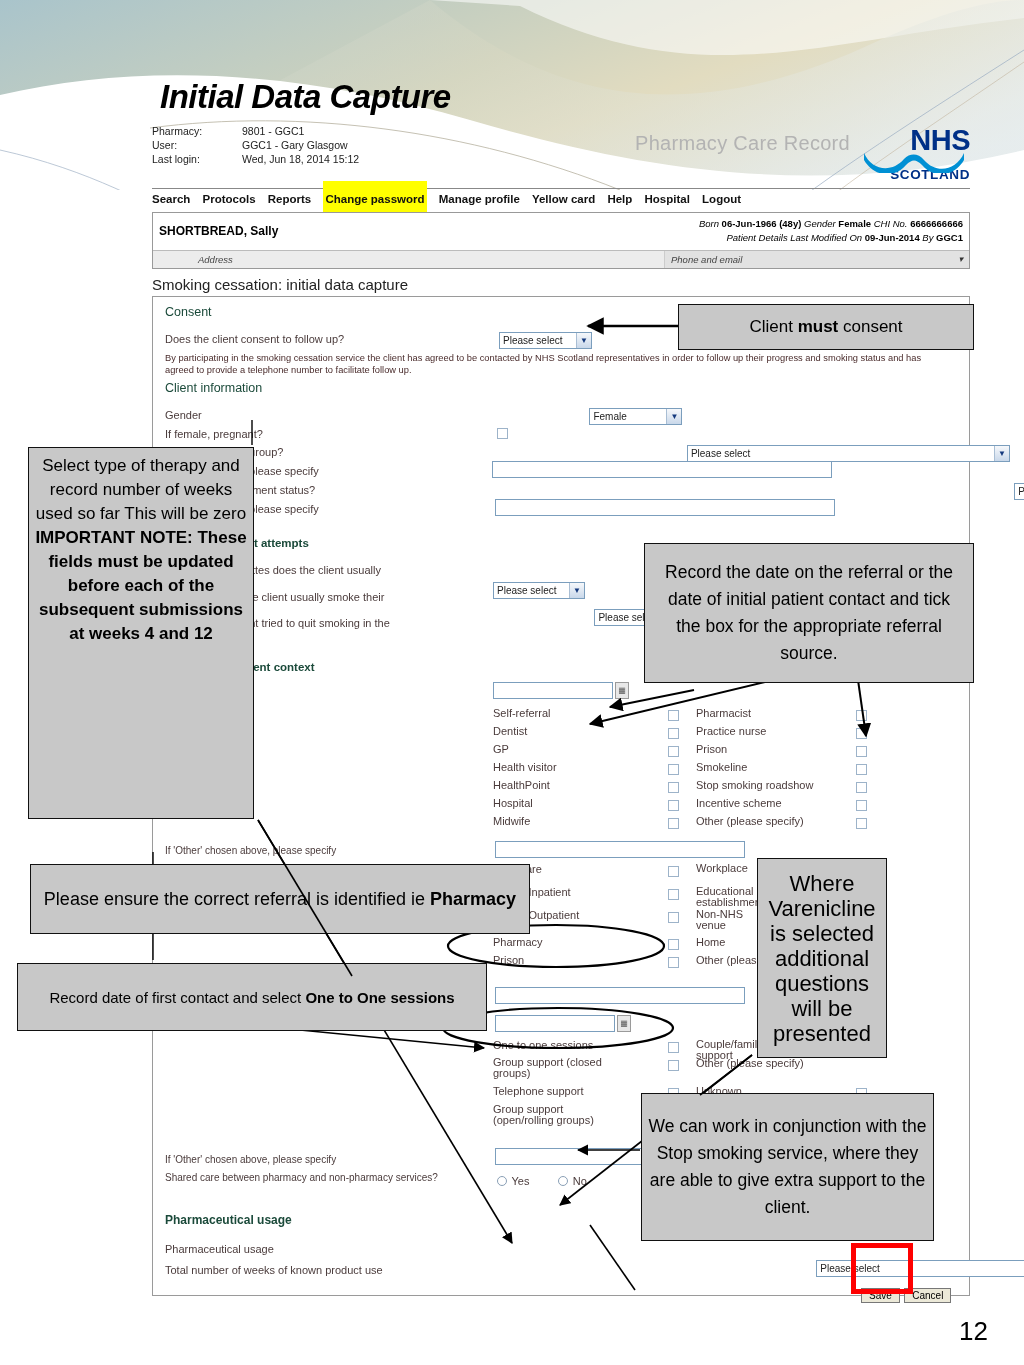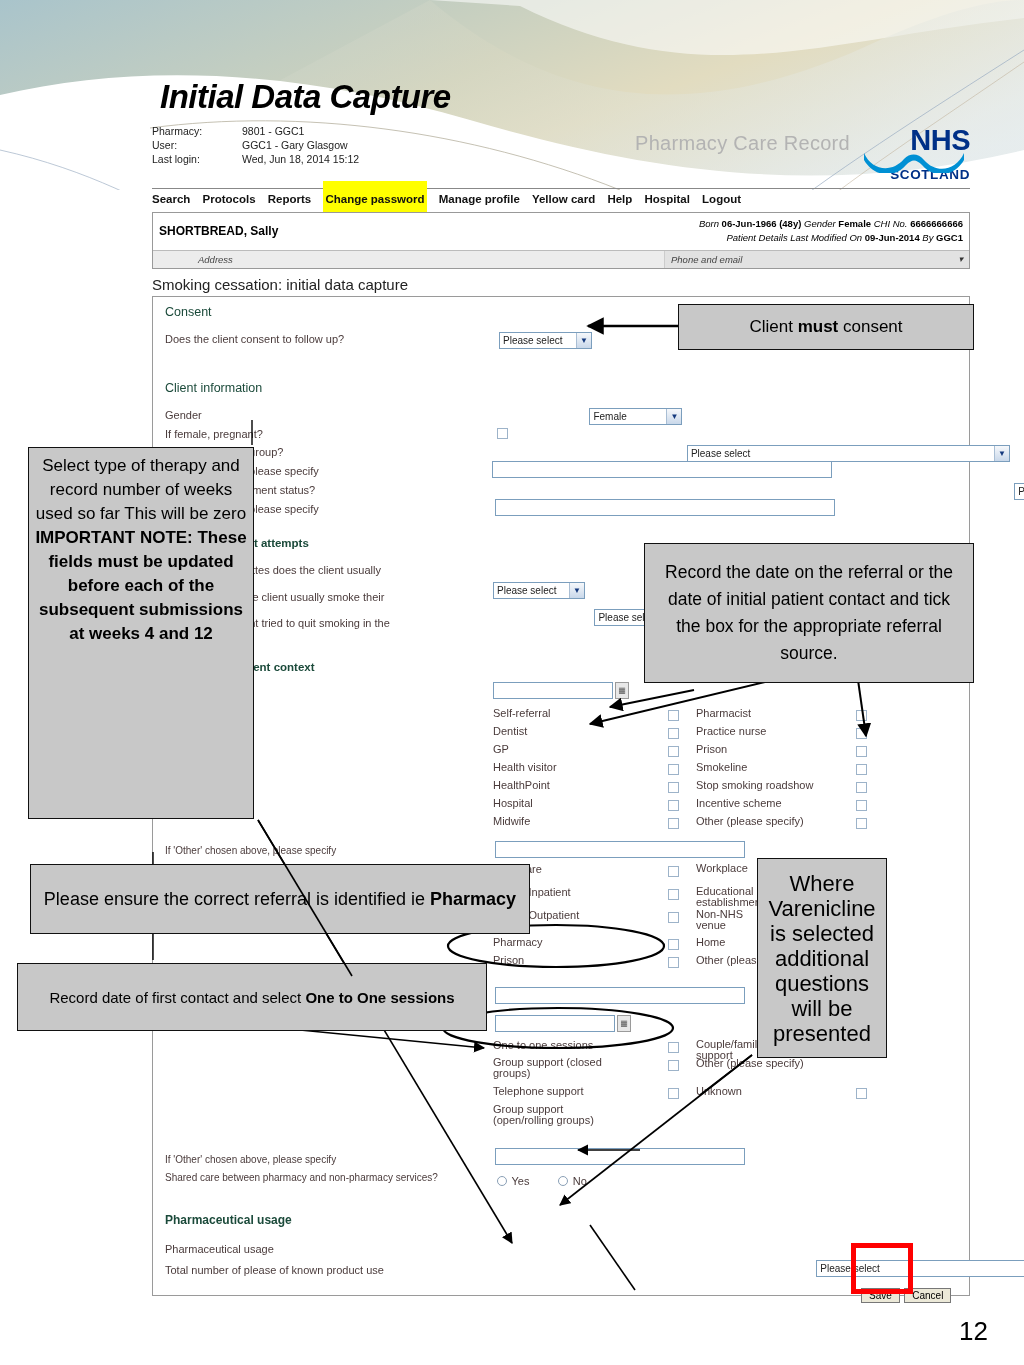--- a/index.html
+++ b/index.html
@@ -342,20 +342,21 @@
 
     <div id="panel">
 
       
       <div class="fld sect-h" style="left:12px; top:8px;">Consent</div>
       <div class="fld lbl" style="left:12px; top:36px;">Does the client consent to follow up?</div>
       <div class="fld sel" style="left:346px; top:33px; width:93px;">
         <span class="txt">Please select</span>
         <span class="arw">▼</span>
       </div>
+      <div class="fld helptext" style="left:12px; top:56px; width:775px;">By participating in the smoking cessation service the client has agreed to be contacted by NHS Scotland representatives in order to follow up their progress and smoking status and has agreed to provide a telephone number to facilitate follow up.</div>
 
       
       <div class="fld sect-h" style="left:12px; top:84px;">Client information</div>
       <div class="fld lbl" style="left:12px; top:112px;">Gender</div>
       <div class="fld sel" style="left:339px; top:109px; width:93px;">
         <span class="txt">Female</span>
         <span class="arw">▼</span>
       </div>
       <div class="fld lbl" style="left:12px; top:131px;">If female, pregnant?</div>
       <span class="fld cbx" style="left:344px; top:131px;"></span>
@@ -520,21 +521,21 @@
         <span class="lbl">No</span>
       </div>
 
       
       <div class="fld sect-h b" style="left:12px; top:916px; font-size:12px;">Pharmaceutical usage</div>
       <div class="fld lbl" style="left:12px; top:946px;">Pharmaceutical usage</div>
       <div class="fld sel" style="left:342px; top:942px; width:250px;">
         <span class="txt">Please select</span>
 
       </div>
-      <div class="fld lbl" style="left:12px; top:967px;">Total number of please of known product use</div>
+      <div class="fld lbl" style="left:12px; top:967px;">Total number of weeks of known product use</div>
       
 
       
       <div class="fld" style="left:708px; top:988px;">
         <button class="btn">Save</button>
         <button class="btn">Cancel</button>
       </div>
 
     </div>
   </div>
@@ -588,20 +589,23 @@
   </div>
 
   <div class="callout" id="c-firstcontact" style="left:17px; top:963px; width:470px; height:68px; font-size:15px; line-height:27px; display:flex; align-items:center; justify-content:center;">
     <span><span>Record date of first contact and select </span><b>One to One sessions</b></span>
   </div>
 
   <div class="callout" id="c-varenicline" style="left:757px; top:858px; width:130px; height:200px; font-size:22px; line-height:25px; display:flex; align-items:center; justify-content:center; padding:2px 3px;">
     <span>Where Varenicline is selected additional questions will be presented</span>
   </div>
 
+  <div class="callout" id="c-stopsmoking" style="left:641px; top:1093px; width:293px; height:148px; font-size:17.5px; line-height:27px; display:flex; align-items:center; justify-content:center; padding:3px 6px;">
+    <span>We can work in conjunction with the Stop smoking service, where they are able to give extra support to the client.</span>
+  </div>
 
   <svg id="ann-svg-top" viewBox="0 0 1024 1365">
     <line x1="258" y1="820" x2="352" y2="976" stroke="#000" stroke-width="1.6"></line>
     <line x1="752" y1="1055" x2="700" y2="1095" stroke="#000" stroke-width="1.6"></line>
   </svg>
 
   <div id="redbox"></div>
 
   <div id="pagenum">12</div>
 

